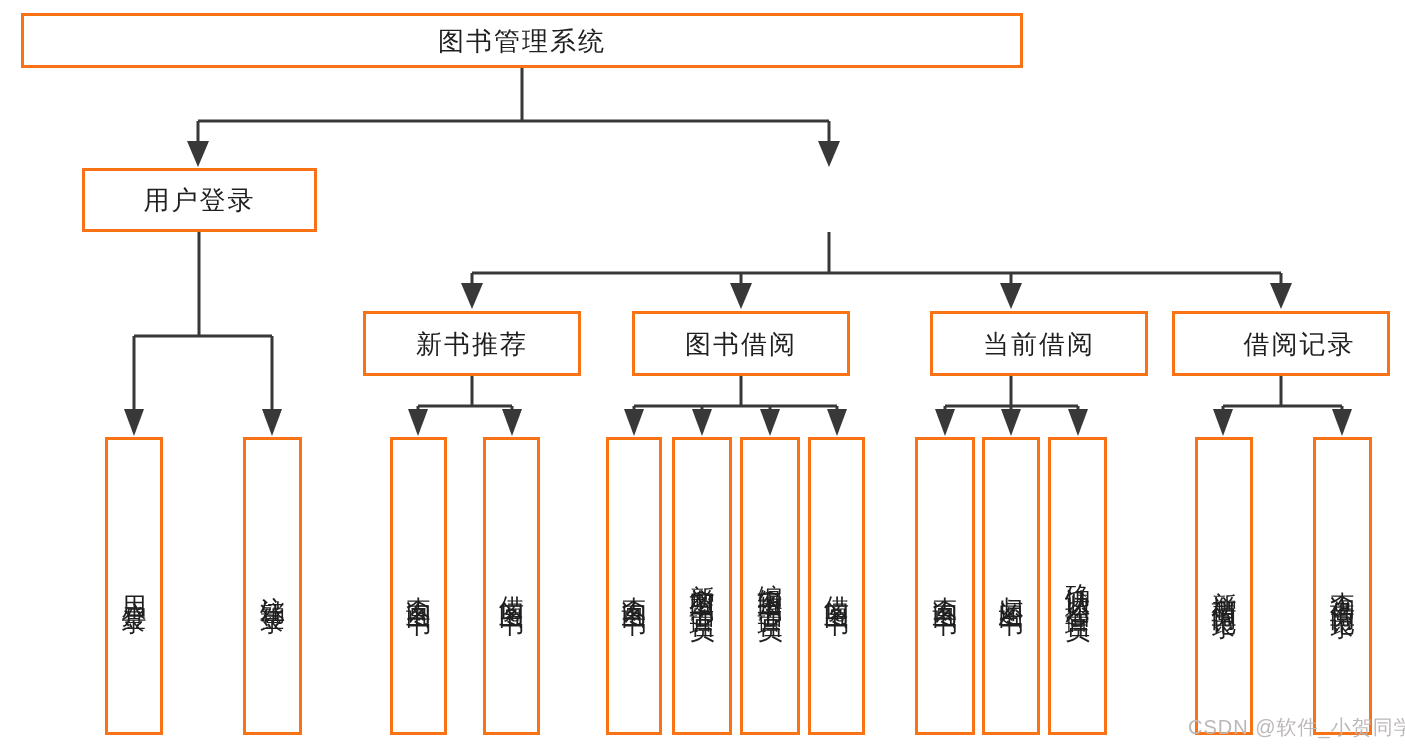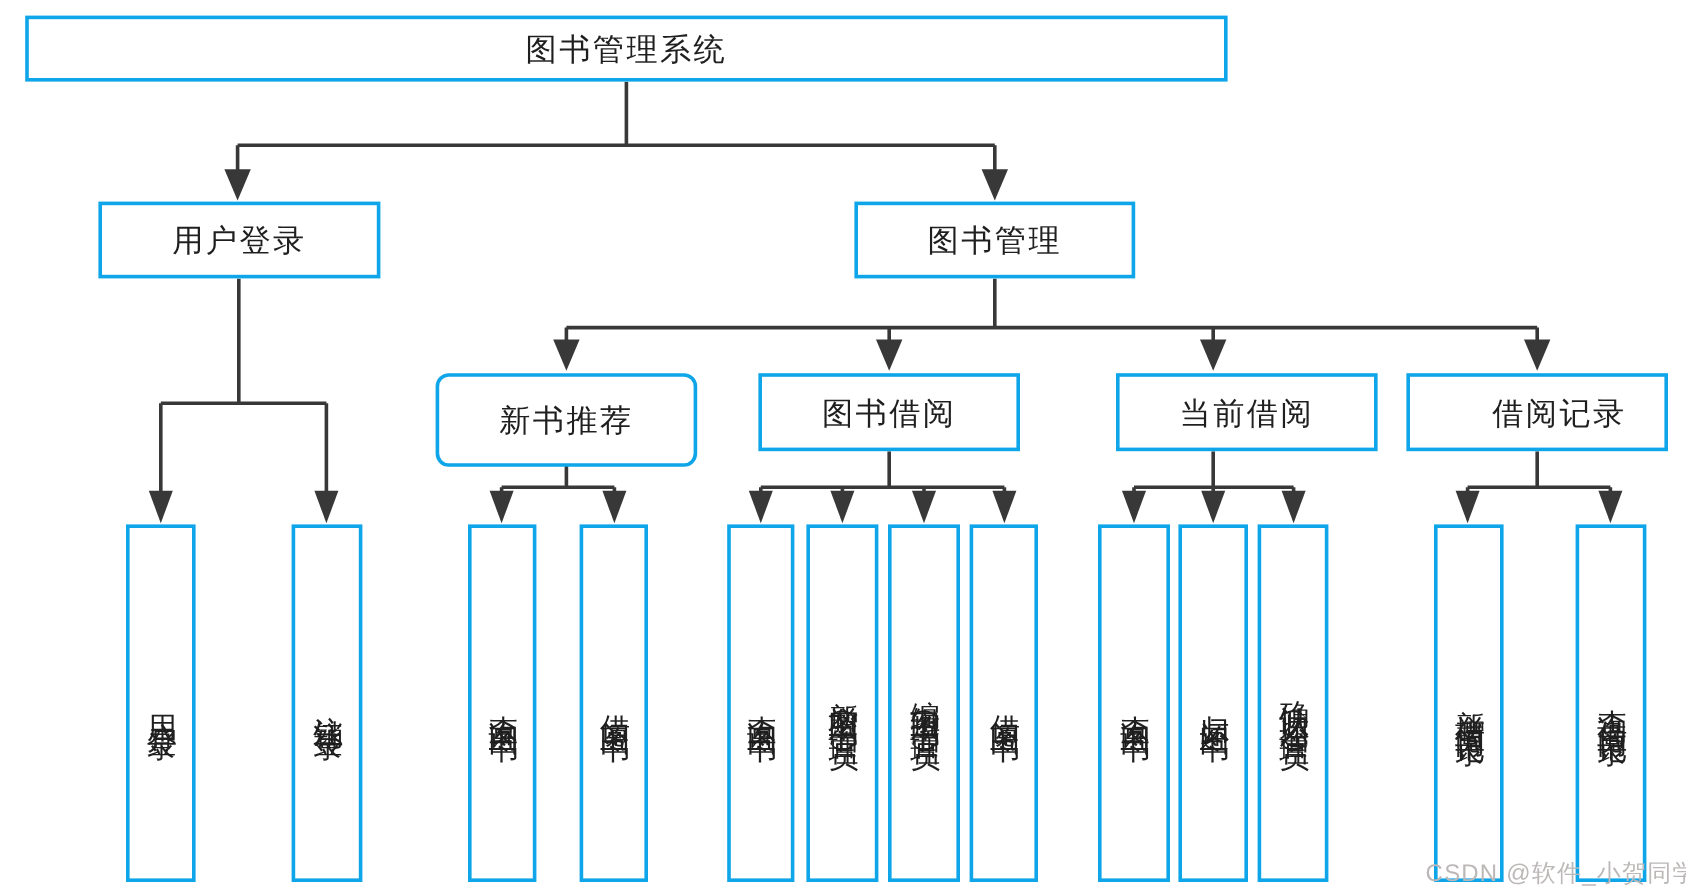--- a/index.html
+++ b/index.html
@@ -12,21 +12,21 @@
     overflow: hidden;
   }
   .wires {
     position: absolute;
     left: 0; top: 0;
     width: 1405px; height: 747px;
   }
   .node {
     position: absolute;
     box-sizing: border-box;
-    border: 3px solid #0ea5e9;
+    border: 3px solid #f97316;
     background: #ffffff;
     display: flex;
     align-items: center;
     justify-content: center;
     color: #1f1f1f;
     line-height: 1;
   }
   .h-node {
     font-size: 26px;
     letter-spacing: 2px;
@@ -80,23 +80,22 @@
       <polygon points="1001,409 1021,409 1011,436"></polygon>
       <polygon points="1068,409 1088,409 1078,436"></polygon>
       <polygon points="1213,409 1233,409 1223,436"></polygon>
       <polygon points="1332,409 1352,409 1342,436"></polygon>
     </g>
   </svg>
 
   <div class="node h-node" style="left:21px; top:13px; width:1002px; height:55px;">图书管理系统</div>
 
   <div class="node h-node" style="left:82px; top:168px; width:235px; height:64px;">用户登录</div>
-  <div class="node h-node" style="left:712px; top:168px; width:234px; height:64px;">图书管理</div>
 
-  <div class="node h-node" style="left:363px; top:311px; width:218px; height:78px;border-radius:11px;">新书推荐</div>
+  <div class="node h-node" style="left:363px; top:311px; width:218px; height:65px;">新书推荐</div>
   <div class="node h-node" style="left:632px; top:311px; width:218px; height:65px;">图书借阅</div>
   <div class="node h-node" style="left:902px; top:311px; width:218px; height:65px;margin-left:28px;">当前借阅</div>
   <div class="node h-node" style="left:1172px; top:311px; width:218px; height:65px;padding-left:37px;">借阅记录</div>
 
   <div class="node v-node" style="left:105px; top:437px; width:58px; height:298px;">用户登录</div>
   <div class="node v-node" style="left:243px; top:437px; width:59px; height:298px;">注销登录</div>
 
   <div class="node v-node" style="left:390px; top:437px; width:57px; height:298px;">查询图书</div>
   <div class="node v-node" style="left:483px; top:437px; width:57px; height:298px;">借阅图书</div>
 

